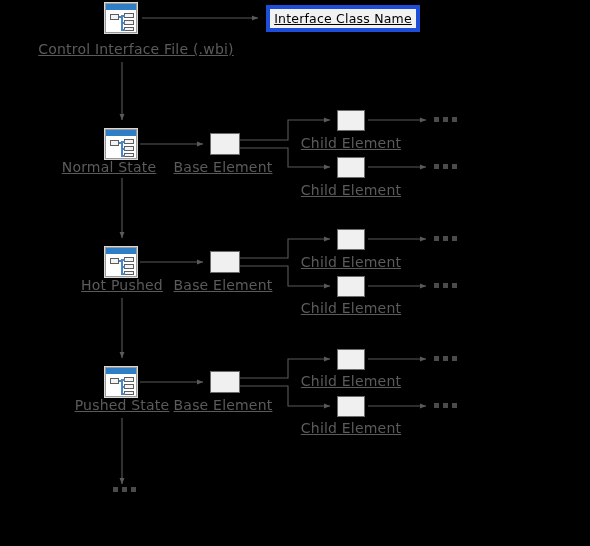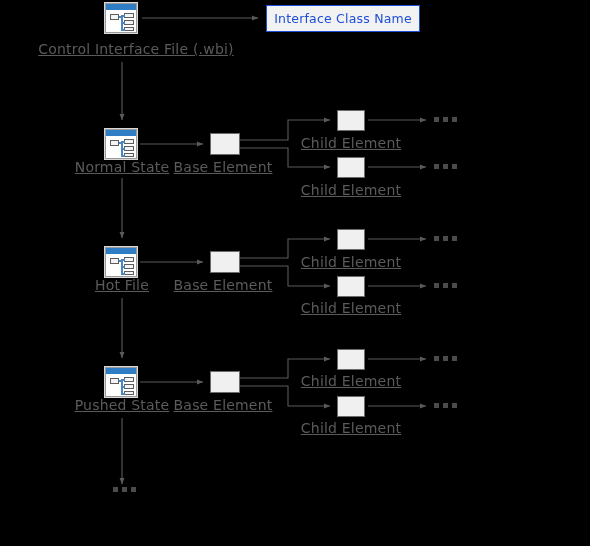--- a/index.html
+++ b/index.html
@@ -46,28 +46,29 @@
     font-size: 13.5px;
     white-space: nowrap;
     transform: translateX(-50%);
     letter-spacing: 0.3px;
   }
 
   
   .classbox {
     position: absolute;
     background: #f2f2f2;
-    border: 1px solid #1d4ed8;
+    border: 4px solid #1d4ed8;
     box-sizing: border-box;
     display: flex;
     align-items: center;
     justify-content: center;
-    color: #1d4ed8;
+    color: #000000;
     font-size: 12.5px;
     letter-spacing: 0.2px;
+    text-decoration: underline;
   }
 
   
   .ebox {
     position: absolute;
     background: #f0f0f0;
     border: 1px solid #6b6b6b;
     box-sizing: border-box;
   }
 
@@ -178,21 +179,21 @@
     <div class="node" style="left:4px;  top:10px; width:9px;  height:6px;"></div>
     <div class="node" style="left:18px; top:9px;  width:10px; height:5px;"></div>
     <div class="node" style="left:18px; top:16px; width:10px; height:5px;"></div>
     <div class="node" style="left:18px; top:23px; width:10px; height:4px;"></div>
     <div class="conn" style="left:13px; top:12px; width:3px;  height:1.5px;"></div>
     <div class="conn" style="left:15px; top:12px; width:1.5px;height:14px;"></div>
     <div class="conn" style="left:15px; top:11px; width:4px;  height:1.5px;"></div>
     <div class="conn" style="left:15px; top:18px; width:4px;  height:1.5px;"></div>
     <div class="conn" style="left:15px; top:25px; width:4px;  height:1.5px;"></div>
   </div>
-  <div class="lbl center" style="left:122px; top:160px;">Normal State</div>
+  <div class="lbl center" style="left:109px; top:160px;">Normal State</div>
 
   <div class="ebox" style="left:210px; top:133px; width:30px; height:22px;"></div>
   <div class="lbl center" style="left:223px; top:160px;">Base Element</div>
 
   <div class="ebox" style="left:337px; top:110px; width:28px; height:21px;"></div>
   <div class="lbl center" style="left:351px; top:136px;">Child Element</div>
   <div class="dots" style="left:434px; top:117px;">
     <i></i>
       <i></i>
       <i></i>
@@ -211,21 +212,21 @@
     <div class="node" style="left:4px;  top:10px; width:9px;  height:6px;"></div>
     <div class="node" style="left:18px; top:9px;  width:10px; height:5px;"></div>
     <div class="node" style="left:18px; top:16px; width:10px; height:5px;"></div>
     <div class="node" style="left:18px; top:23px; width:10px; height:4px;"></div>
     <div class="conn" style="left:13px; top:12px; width:3px;  height:1.5px;"></div>
     <div class="conn" style="left:15px; top:12px; width:1.5px;height:14px;"></div>
     <div class="conn" style="left:15px; top:11px; width:4px;  height:1.5px;"></div>
     <div class="conn" style="left:15px; top:18px; width:4px;  height:1.5px;"></div>
     <div class="conn" style="left:15px; top:25px; width:4px;  height:1.5px;"></div>
   </div>
-  <div class="lbl center" style="left:122px; top:278px;">Hot File</div>
+  <div class="lbl center" style="left:122px; top:278px;">Hot Pushed</div>
 
   <div class="ebox" style="left:210px; top:251px; width:30px; height:22px;"></div>
   <div class="lbl center" style="left:223px; top:278px;">Base Element</div>
 
   <div class="ebox" style="left:337px; top:229px; width:28px; height:21px;"></div>
   <div class="lbl center" style="left:351px; top:255px;">Child Element</div>
   <div class="dots" style="left:434px; top:236px;">
     <i></i>
       <i></i>
       <i></i>

